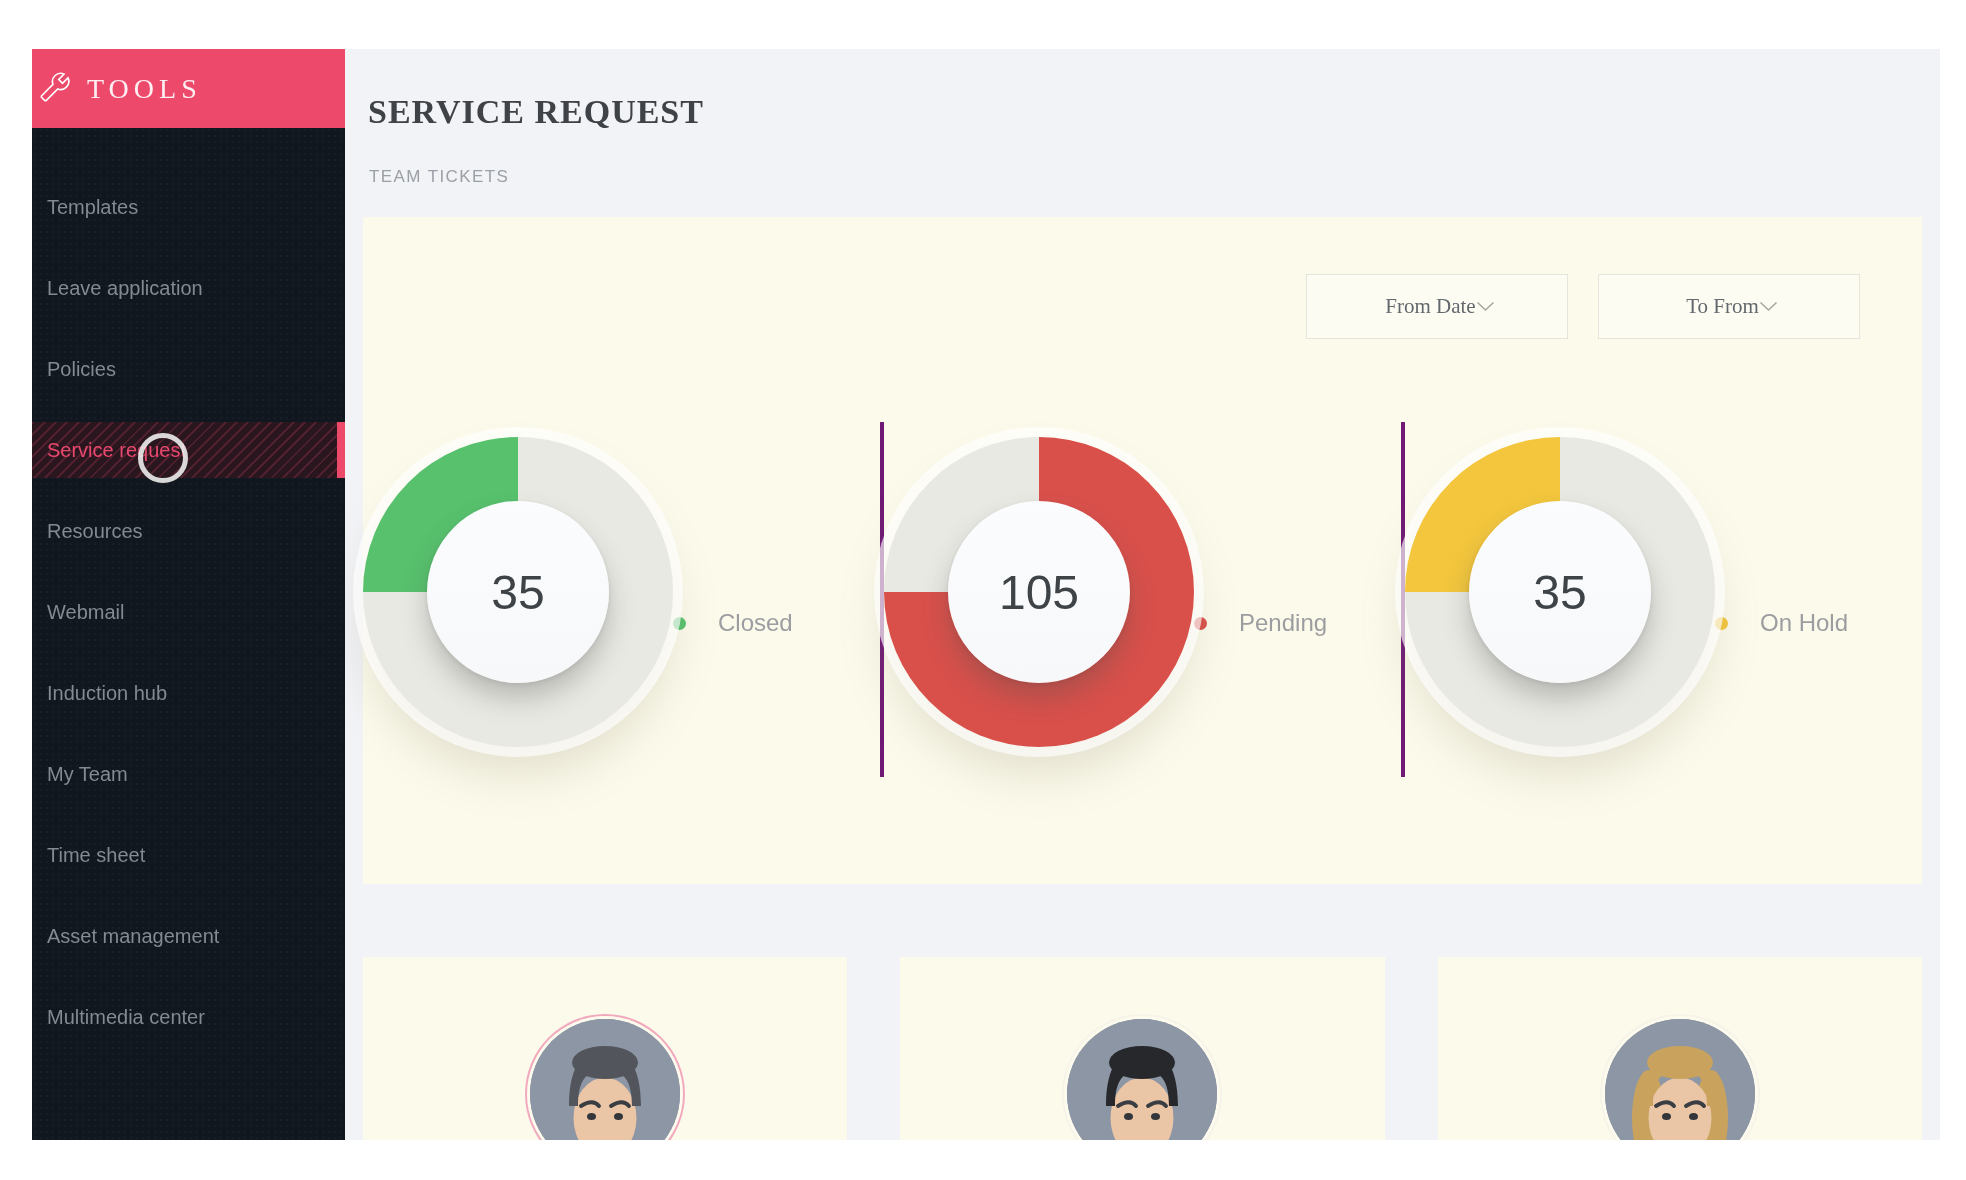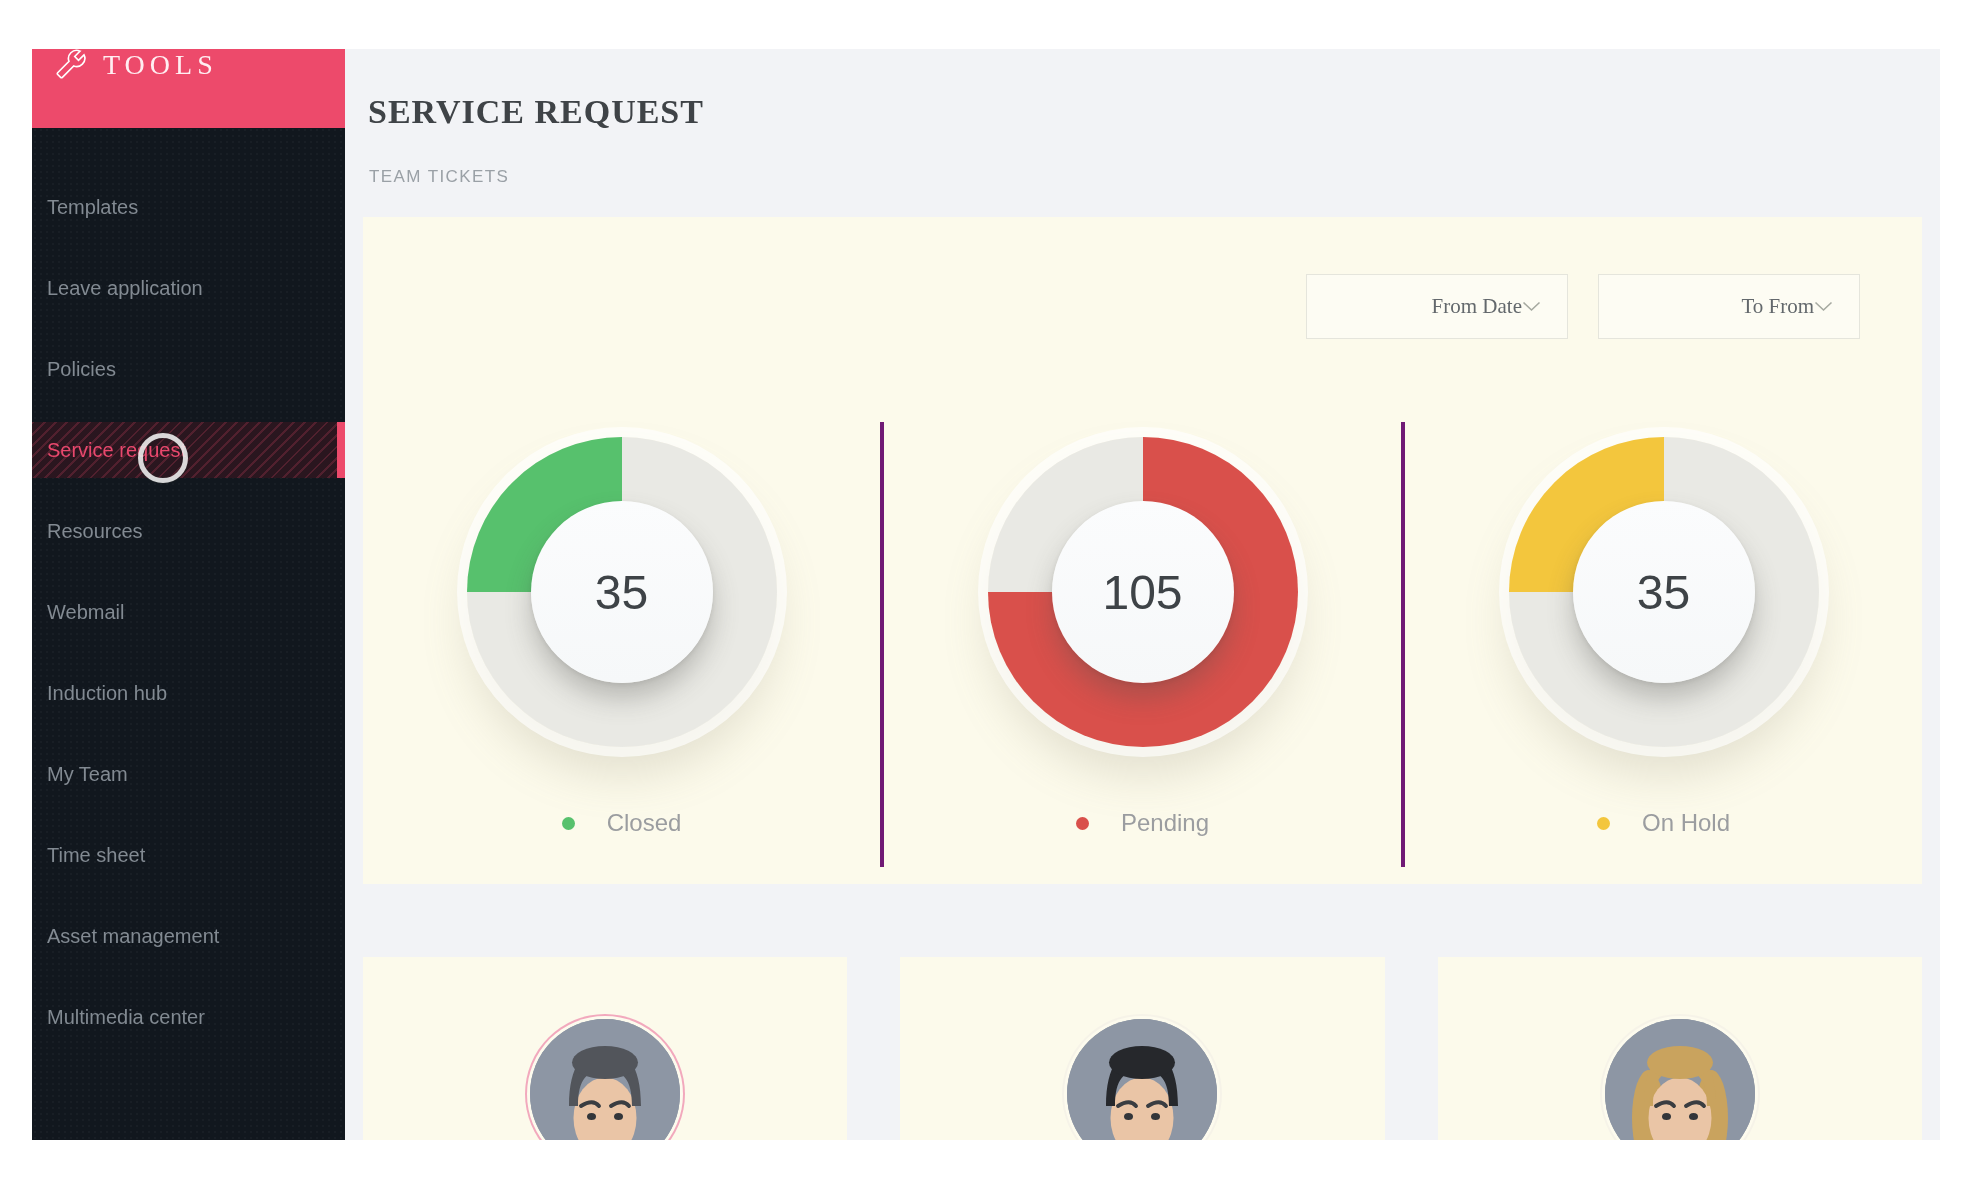--- a/index.html
+++ b/index.html
@@ -12,22 +12,22 @@
     overflow:hidden;background:#f2f3f6;
   }
   
   .sidebar{
     position:absolute;left:0;top:0;width:313px;height:100%;
     background-color:#11171e;
     background-image:radial-gradient(rgba(255,255,255,0.03) 1px, transparent 1px);
     background-size:6px 6px;z-index:2;
   }
   .sidebar-header{
-    height:79px;background:#ed4a6b;display:flex;
-    padding-left:24px;gap:17px;
+    height:79px;background:#ed4a6b;display:flex;align-items:center;
+    padding-left:8px;gap:17px;
   }
   .sidebar-header .brand{
     font-family:"Liberation Serif", serif;color:#ffeef2;font-size:28px;
     letter-spacing:5px;
   }
   .nav{padding-top:39px;}
   .nav-item{
     position:relative;height:81px;display:flex;align-items:center;
     padding-left:15px;color:#828a92;font-size:20px;cursor:pointer;
   }
@@ -58,30 +58,30 @@
     font-size:17px;color:#9aa0a6;letter-spacing:1.4px;margin:36px 0 0 24px;
   }
   .panel{
     margin:30px 18px 0 18px;height:667px;background:#fcfaeb;
     position:relative;
   }
   
   .filter-row{display:flex;justify-content:flex-end;gap:30px;padding:57px 62px 0 0;}
   .select{
     width:262px;height:65px;border:1px solid #e5e5dc;background:#fdfcf3;
-    display:flex;align-items:center;justify-content:flex-end;
+    display:flex;align-items:center;justify-content:center;
     padding:0 26px 0 32px;box-sizing:border-box;cursor:pointer;
   }
   .select .lbl{
     font-family:"Liberation Serif", serif;font-size:21px;color:#63686c;
   }
   
   .donut-row{display:flex;margin-top:83px;}
   .donut-col{
-    flex:1;display:flex;flex-direction:column;align-items:center;
+    flex:1;display:flex;flex-direction:row;align-items:center;
     padding-top:15px;padding-bottom:30px;
   }
   .donut-col + .donut-col{border-left:4px solid #701a75;}
   .donut{
     width:310px;height:310px;border-radius:50%;position:relative;
     box-shadow:0 0 0 10px rgba(255,255,255,0.65), 0 28px 45px rgba(140,135,110,0.22);
   }
   .donut-hole{
     position:absolute;left:50%;top:50%;width:182px;height:182px;
     transform:translate(-50%,-50%);border-radius:50%;

